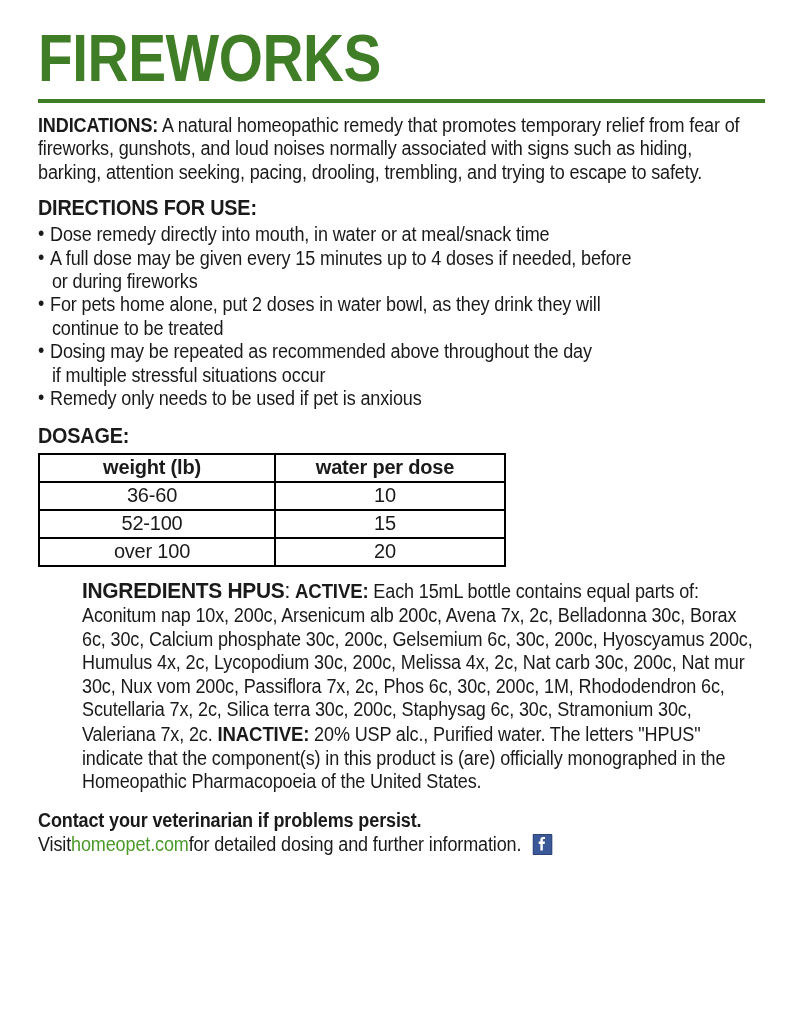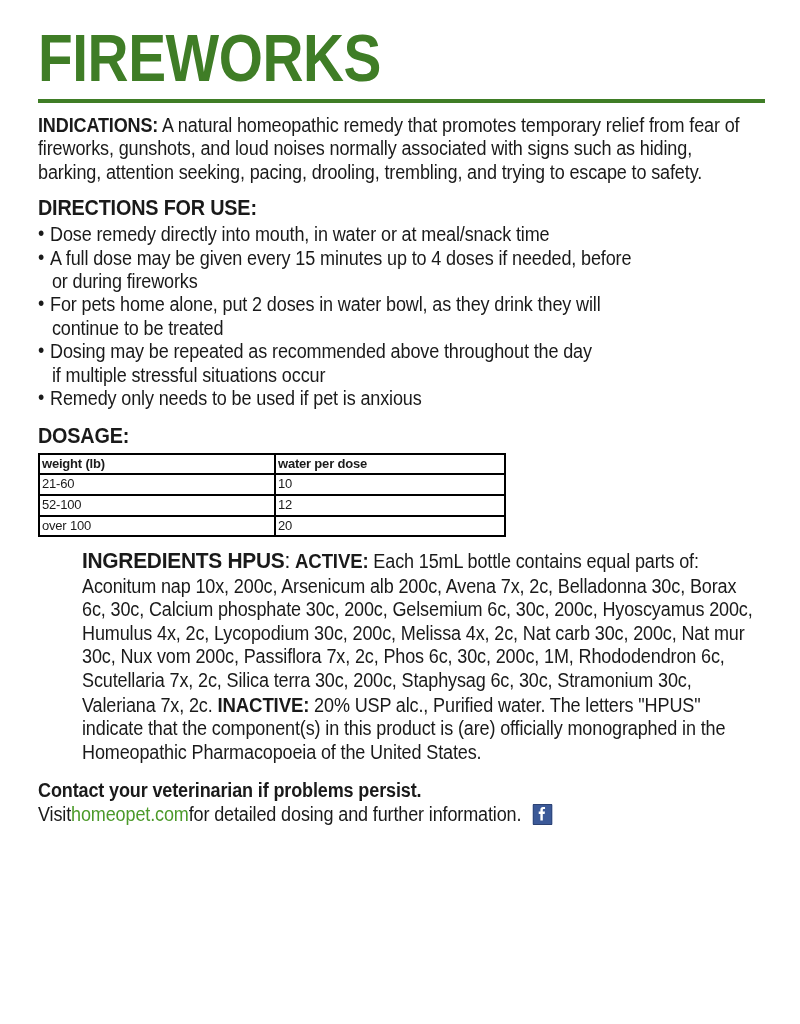--- a/index.html
+++ b/index.html
@@ -102,22 +102,22 @@
   
   #dosage-block { margin-top: 12px; }
   #dosage-heading { margin-bottom: 4px; }
   table.dosage-table {
     border-collapse: collapse;
     width: 466px;
     table-layout: fixed;
   }
   table.dosage-table td, table.dosage-table th {
     border: 2px solid #000000;
-    text-align: left;
-    font-size: 13px;
+    text-align: center;
+    font-size: 20px;
     line-height: 1.05;
     padding: 2px 12px 3px 2px;
     font-weight: normal;
     letter-spacing: -0.2px;
   }
   table.dosage-table th {
     font-weight: bold;
   }
   table.dosage-table col.c1 { width: 236px; }
   table.dosage-table col.c2 { width: 230px; }
@@ -223,26 +223,26 @@
           <col class="c2">
         </colgroup>
       <thead>
         <tr>
           <th>weight (lb)</th>
           <th>water per dose</th>
         </tr>
       </thead>
       <tbody>
         <tr>
-          <td>21-60</td>
+          <td>36-60</td>
           <td>10</td>
         </tr>
         <tr>
           <td>52-100</td>
-          <td>12</td>
+          <td>15</td>
         </tr>
         <tr>
           <td>over 100</td>
           <td>20</td>
         </tr>
       </tbody>
     </table>
   </div>
 
   <div id="ingredients-block">

